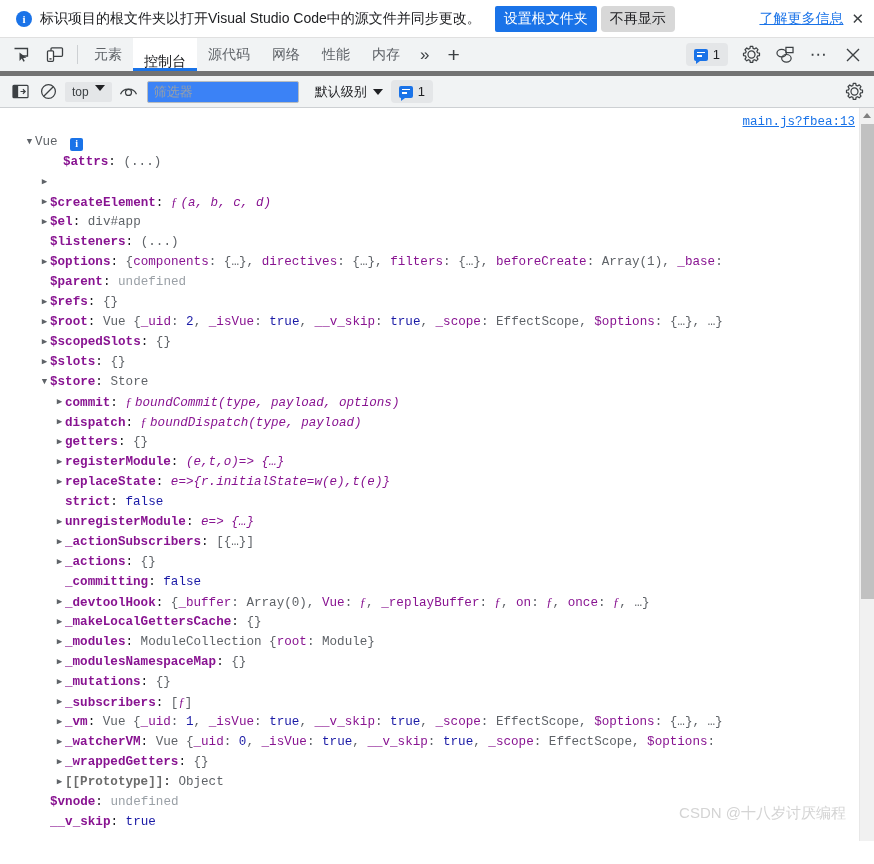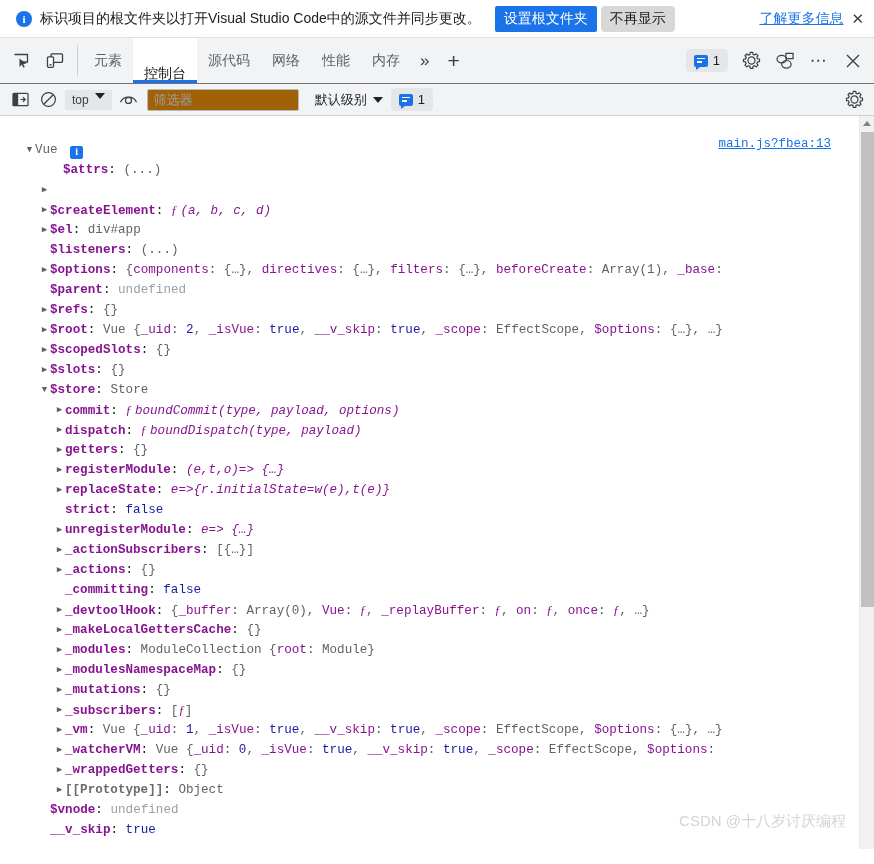--- a/index.html
+++ b/index.html
@@ -84,23 +84,23 @@
   .banner-close {
     font-size: 15px;
     color: #3c4043;
     cursor: pointer;
     padding: 0 2px;
     line-height: 1;
   }
 
   
   .tabbar {
-    height: 46px;
+    height: 38px;
     background: #f1f3f4;
-    border-bottom: 1px solid #737373;
+    border-bottom: 5px solid #737373;
     display: flex;
     align-items: stretch;
     box-sizing: border-box;
     padding-left: 4px;
   }
   .tb-icon-btn {
     width: 34px;
     display: flex;
     align-items: center;
     justify-content: center;
@@ -218,21 +218,21 @@
     border-left: 5px solid transparent;
     border-right: 5px solid transparent;
     border-top: 6px solid #202124;
     flex: none;
   }
   .filter-input {
     width: 152px;
     height: 22px;
     border: 1px solid #b8bcbf;
     border-radius: 2px;
-    background: #a16207;
+    background: #3b82f6;
     font-size: 13px;
     color: #202124;
     padding: 0 6px;
     box-sizing: border-box;
     font-family: "Liberation Sans", sans-serif;
     margin-left: 4px;
   }
   .filter-input::placeholder { color: #9aa0a6; }
   .level-select {
     display: flex;
@@ -248,28 +248,27 @@
 
   
   .console-body {
     position: relative;
     height: 733px;
     background: #ffffff;
     overflow: hidden;
   }
   .source-link {
     position: absolute;
-    right: 43px;
+    right: 19px;
     top: 7px;
     font-size: 12.5px;
     color: #1a73e8;
     text-decoration: underline;
     font-family: "Liberation Mono", monospace;
     cursor: pointer;
-    margin-top: 14px;
   }
   .tree {
     padding-top: 24px;
     font-family: "Liberation Mono", monospace;
     font-size: 12.6px;
     line-height: 20px;
     color: #202124;
     white-space: nowrap;
     overflow: hidden;
   }

